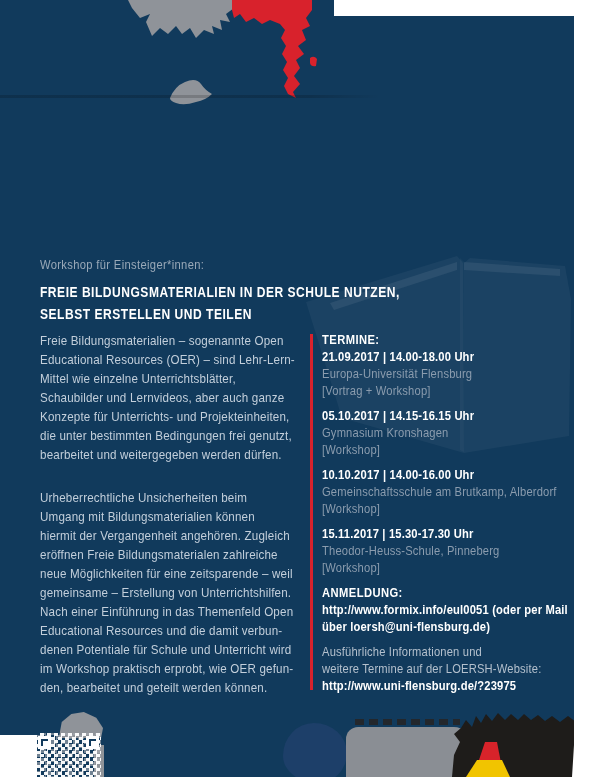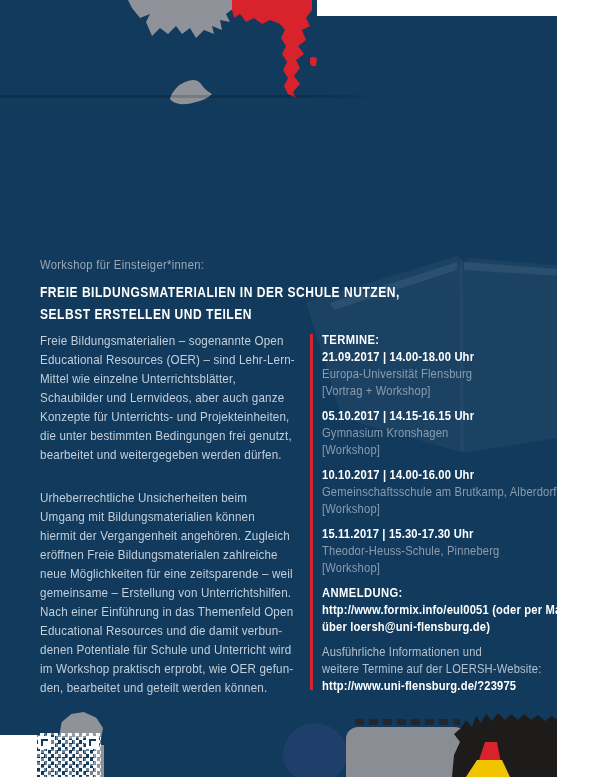--- a/index.html
+++ b/index.html
@@ -1,20 +1,21 @@
 <!DOCTYPE html>
 <html style="--background: #113a5c; --accent_red: #d8222c; --map_gray: #8f9399; --title_white: #ffffff; --body_text: #c3cfdb; --muted_text: #8b9cae; --kicker_text: #9aa9b8; --info_text: #b4c0cd; --eagle_black: #1e1c1a; --flag_red: #d8232a; --flag_gold: #f1c400; --logo_navy: #1d3f69; --logo_gray: #8a8e94;"><head>
 <meta charset="utf-8">
 <style>
   html,body { margin:0; padding:0; background:#ffffff; }
   .flyer {
     position:relative; width:557px; height:777px;
     background:var(--background,#113a5c);
     overflow:hidden;
     font-family:"Liberation Sans", sans-serif;
+    padding-left:17px;
   }
   .abs { position:absolute; }
   .cond { transform:scaleX(0.86); transform-origin:0 0; }
 
   
   .header { left:40px; top:257px; width:560px; }
   .kicker { font-size:13px; line-height:16px; color:var(--kicker_text,#9aa9b8); letter-spacing:0.4px; margin-bottom:9px; white-space:nowrap; }
   .title-line { font-size:14px; line-height:21.5px; font-weight:bold; color:var(--title_white,#fff); letter-spacing:0.6px; white-space:nowrap; }
 
   

